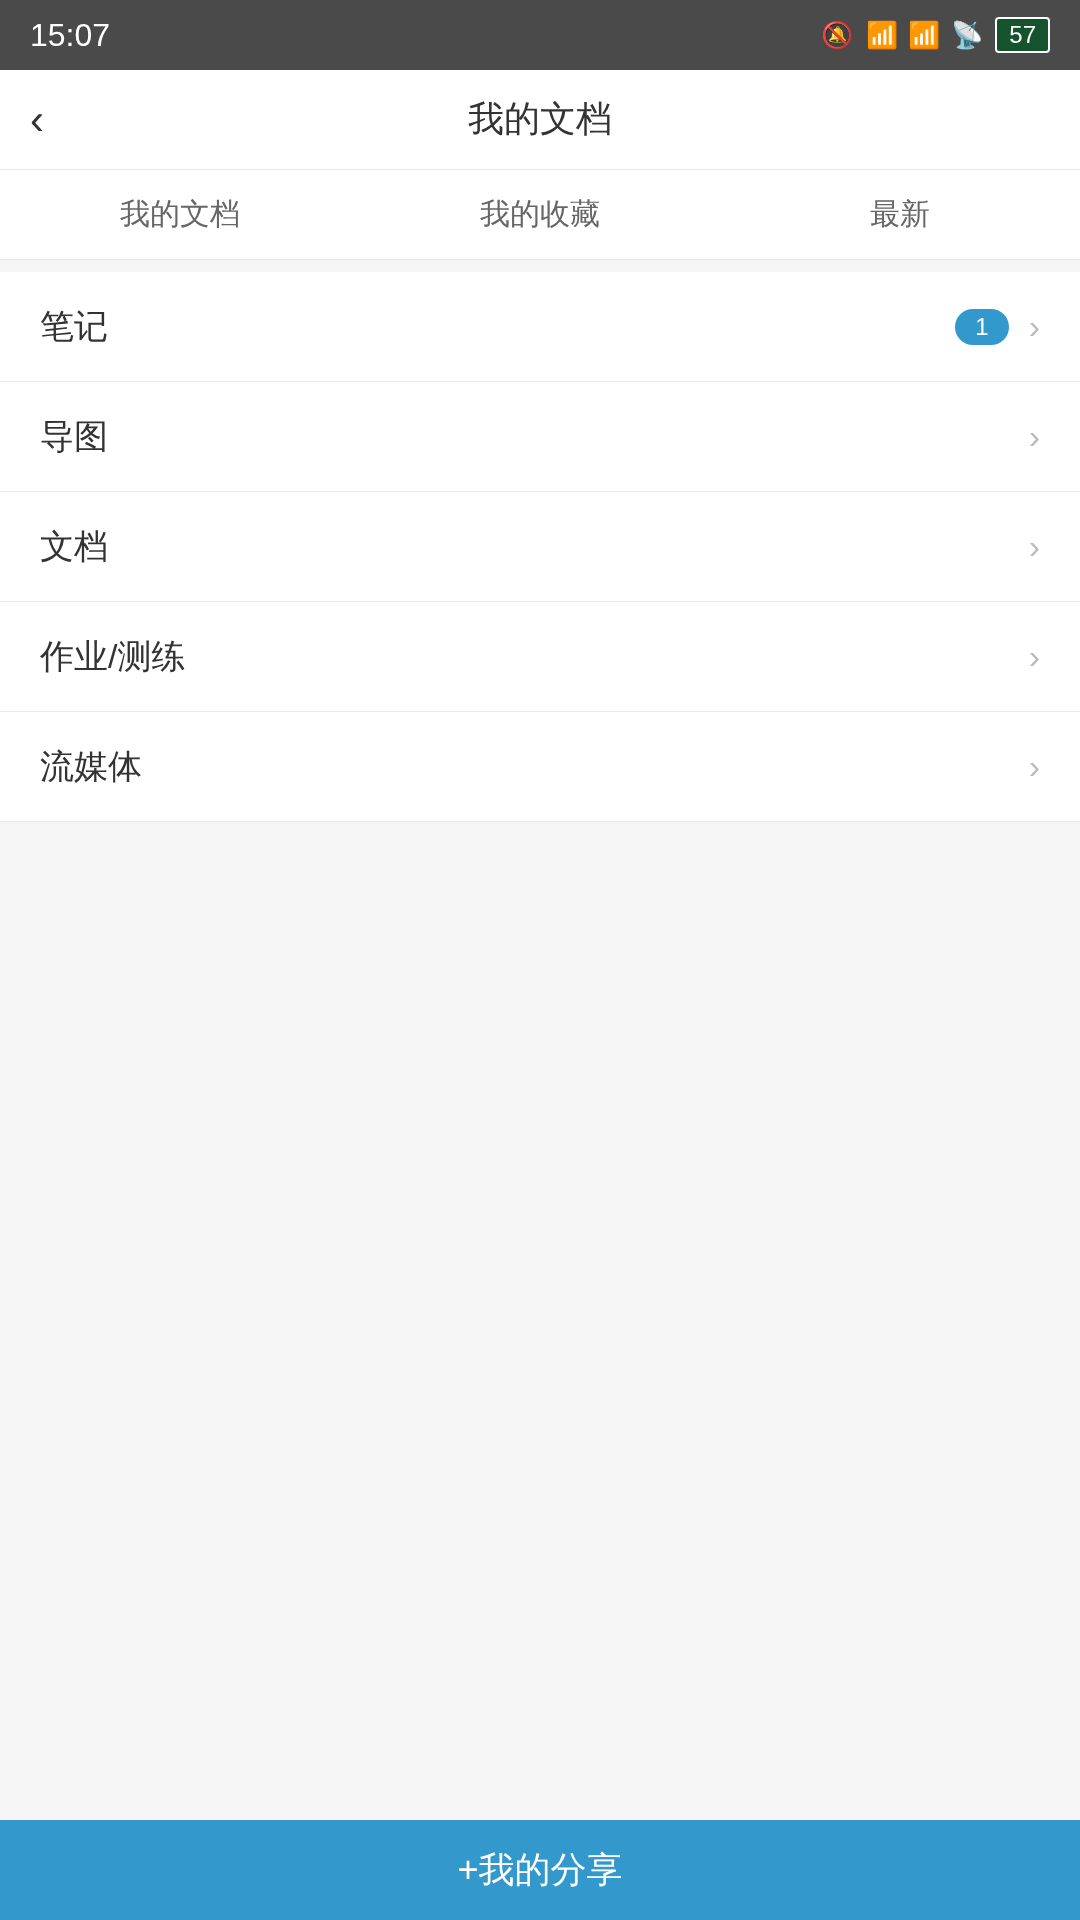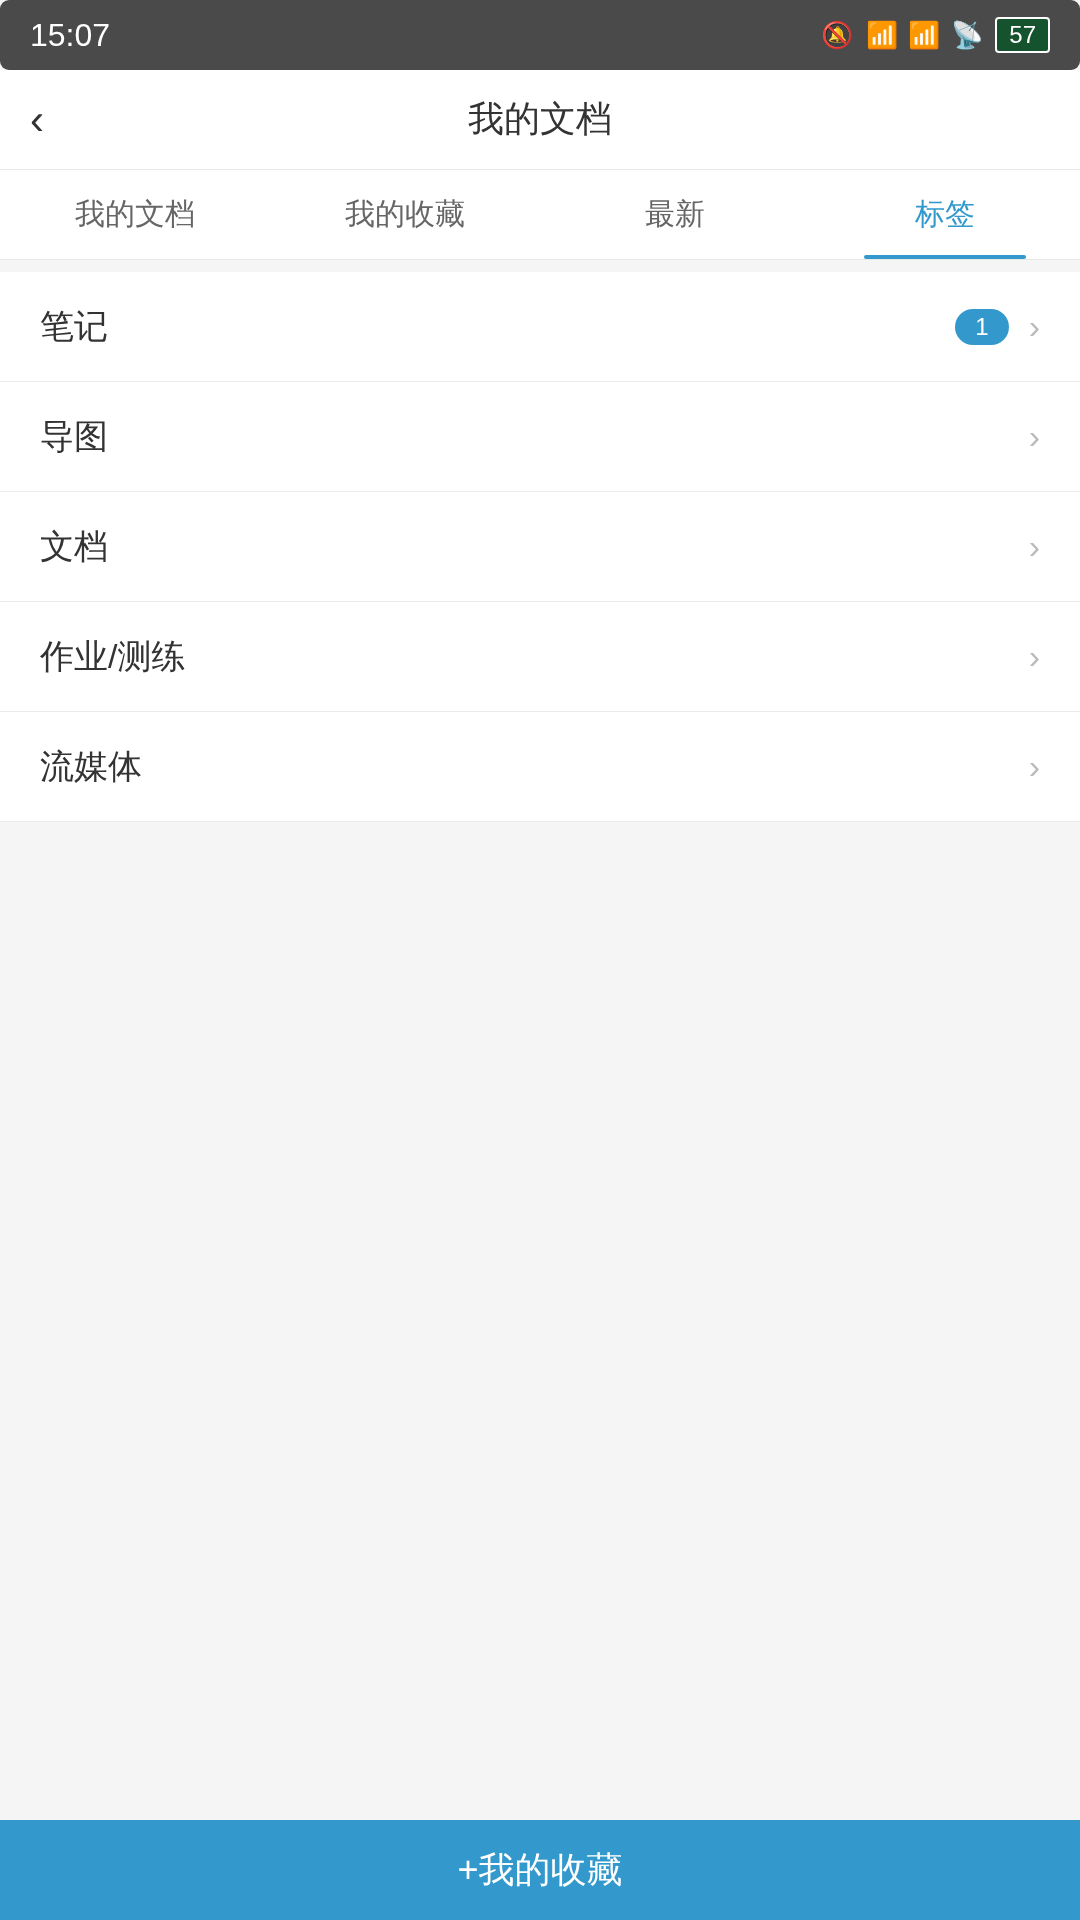--- a/index.html
+++ b/index.html
@@ -20,21 +20,20 @@
 
     
     .status-bar {
       width: 100%;
       height: 70px;
       background: #4a4a4a;
       display: flex;
       align-items: center;
       justify-content: space-between;
       padding: 4px 30px;
-      border-radius: 9px;
     }
 
     .status-time {
       color: white;
       font-size: 32px;
       font-weight: 500;
     }
 
     .status-icons {
       display: flex;
@@ -216,23 +215,20 @@
 <div class="tab-bar">
   <div class="tab-item">
     <span>我的文档</span>
   </div>
   <div class="tab-item">
     <span>我的收藏</span>
   </div>
   <div class="tab-item">
     <span>最新</span>
   </div>
-  <div class="tab-item active">
-    <span>标签</span>
-  </div>
 </div>
 
 <div class="content">
 
   <div class="list-item">
     <div class="list-item-left">
       <span class="list-item-label">笔记</span>
     </div>
     <div class="list-item-right">
       <span class="badge">1</span>
@@ -272,14 +268,14 @@
       <span class="list-item-label">流媒体</span>
     </div>
     <div class="list-item-right">
       <span class="chevron">›</span>
     </div>
   </div>
 
 </div>
 
 <div class="add-tag-btn">
-  <span class="add-tag-btn-text">+我的收藏</span>
+  <span class="add-tag-btn-text">+我的分享</span>
 </div>
 
 </body></html>

